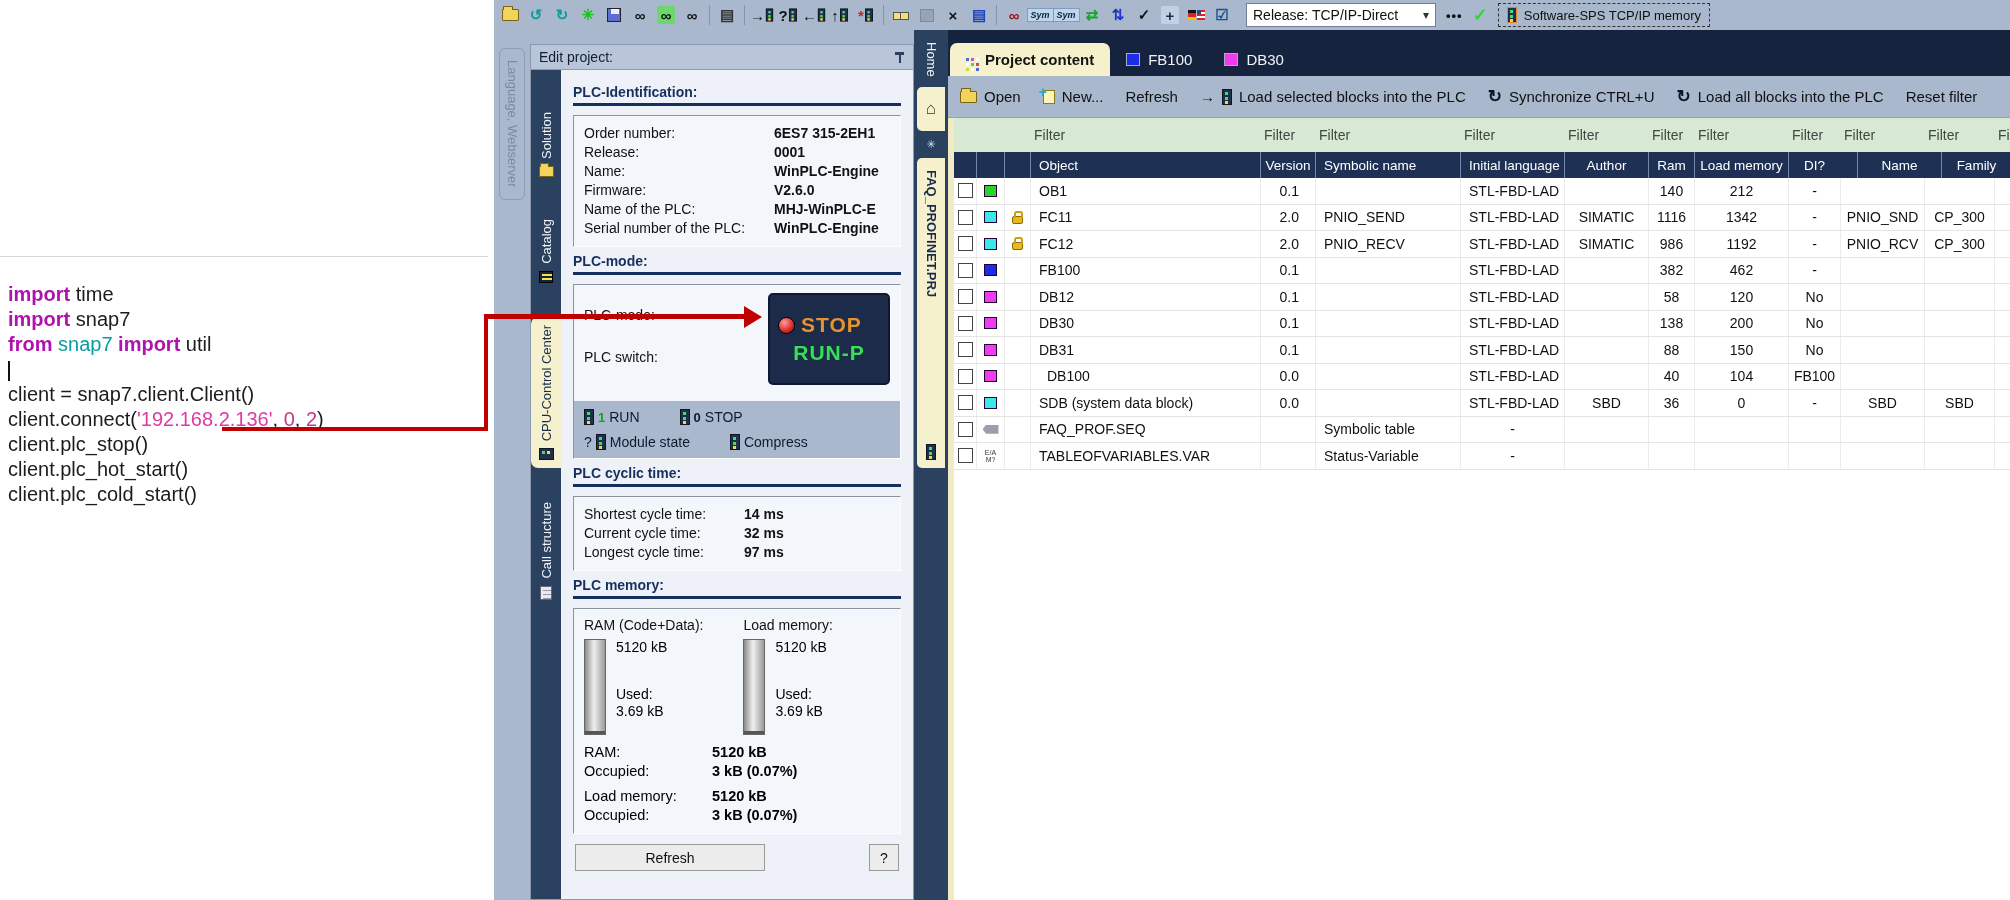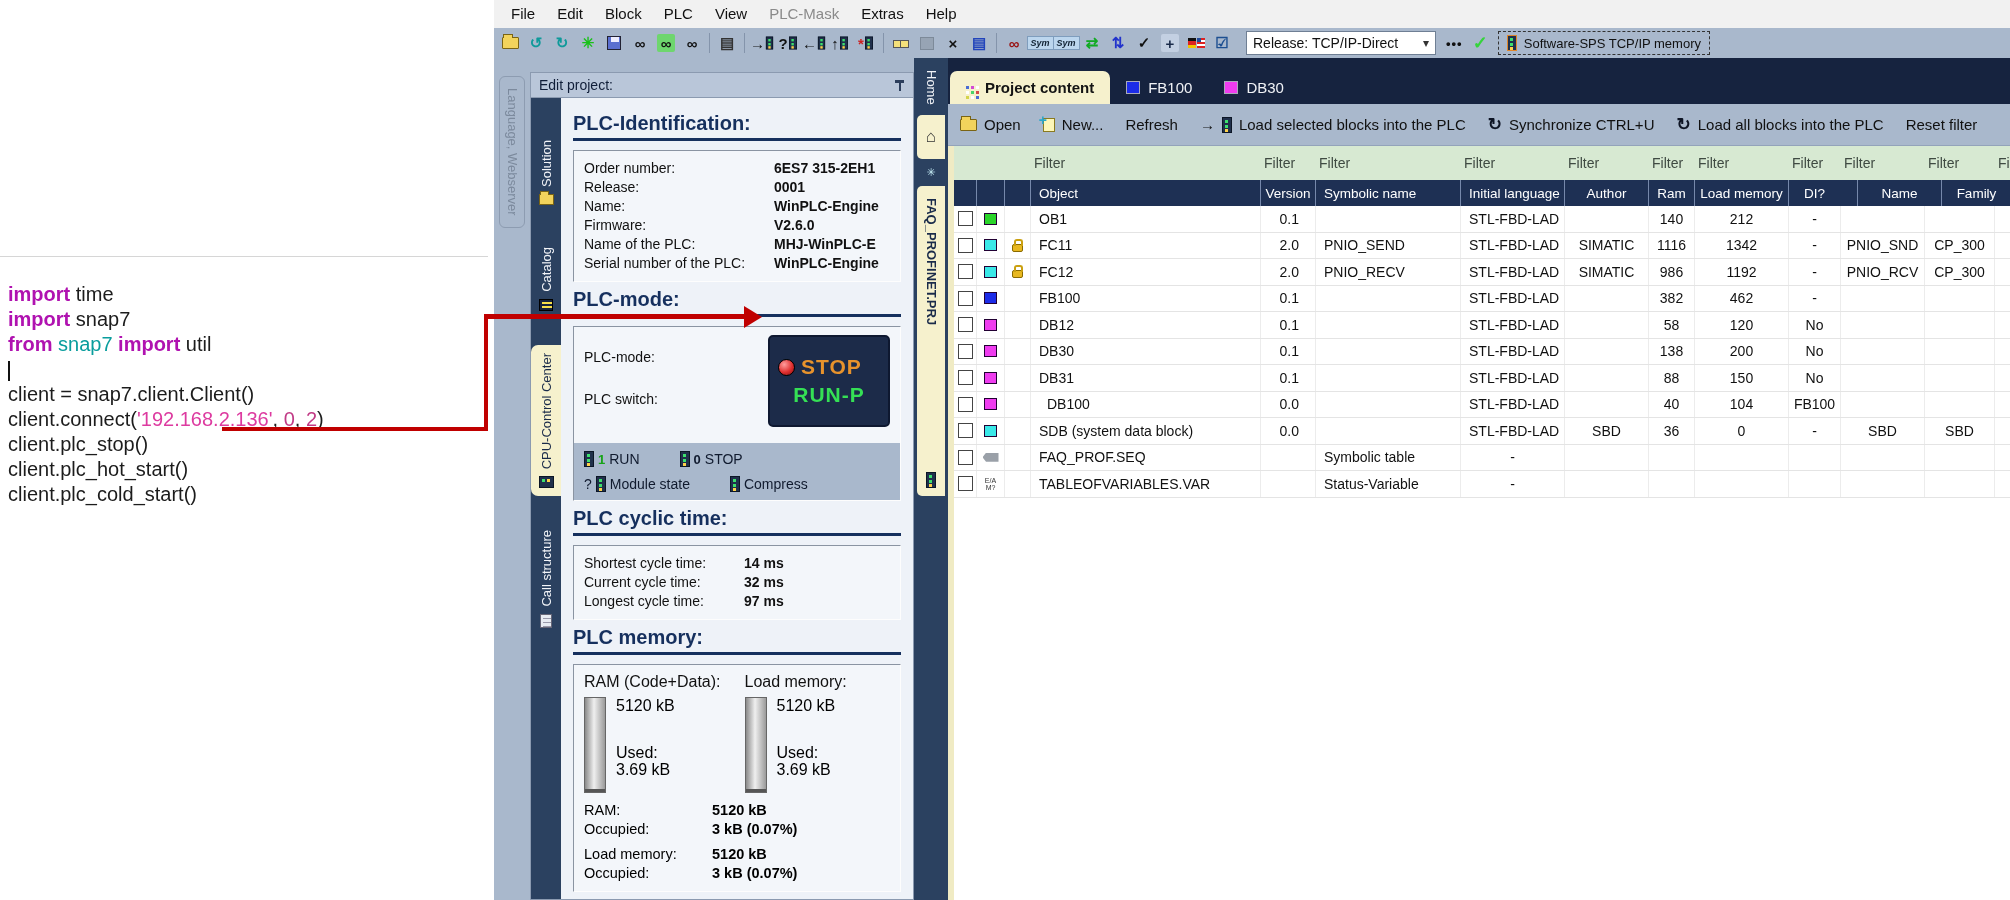--- a/index.html
+++ b/index.html
@@ -78,21 +78,21 @@
   .ico-soltab{width:15px;height:11px;background:#f2d35c;border:1px solid #7a6414;position:relative;}
   .ico-soltab::before{content:"";position:absolute;left:0;top:-4px;width:7px;height:3px;background:#f2d35c;border:1px solid #7a6414;border-bottom:none;}
   .ico-cattab{width:14px;height:12px;background:#16243d;border:1px solid #000;
               background-image:repeating-linear-gradient(#f7e04a 0 2px,transparent 2px 4px);background-size:10px 100%;background-position:2px 2px;background-repeat:no-repeat;}
   .ico-cputab{width:15px;height:12px;background:#20304b;border:1px solid #0c1626;position:relative;}
   .ico-cputab::before{content:"";position:absolute;left:2px;top:2px;width:3px;height:3px;background:#3de06e;box-shadow:5px 0 0 #ffd24a;}
   .ico-calltab{width:12px;height:14px;background:#e8ecf2;border:1px solid #667;
                background-image:repeating-linear-gradient(#99a 0 1px,transparent 1px 4px);background-size:8px 100%;background-position:2px 3px;background-repeat:no-repeat;}
 
   #panel-content{flex:1;background:#eef2f8;padding:8px 12px 0 12px;overflow:hidden;}
-  .sect-title{font-size:20px;font-weight:bold;color:#16305e;margin:6px 0 3px 0;}
+  .sect-title{font-size:14px;font-weight:bold;color:#16305e;margin:6px 0 3px 0;}
   .sect-rule{height:3px;background:#f3e9ac;border-bottom:3px solid #16305e;margin-bottom:9px;}
   .gbox{background:#f3f6fa;border:1px solid;border-color:#8a94a2 #fdfdfd #fdfdfd #8a94a2;padding:8px 10px;margin-bottom:6px;}
   .kv{display:flex;font-size:14px;line-height:19px;color:#111;white-space:nowrap;overflow:hidden;}
   .kv .k{width:190px;flex:0 0 auto;}
   .kv .v{font-weight:bold;}
   .kv2 .k{width:160px;}
 
   
   #mode-grid{display:flex;align-items:flex-start;}
   #mode-labels{flex:1;padding-top:14px;}
@@ -105,21 +105,21 @@
   #runp-text{color:#35e055;font-size:21px;font-weight:bold;text-align:center;letter-spacing:1px;}
   #switchbar{background:#a9b8cc;margin:10px -10px -8px -10px;padding:8px 10px;}
   #switchbar .srow{display:flex;align-items:center;gap:8px;font-size:14px;color:#101a2e;margin-bottom:9px;}
   #switchbar .srow:last-child{margin-bottom:0;}
   .swbtn{display:flex;align-items:center;gap:4px;}
   .digit{font-weight:bold;font-size:13px;}
   .digit.on{color:#17a317;}
   .spacer24{width:24px;}
 
   
-  #mem-cols{display:flex;gap:24px;font-size:16px;}
+  #mem-cols{display:flex;gap:40px;font-size:14px;}
   .memcol .mlabel{margin-bottom:6px;color:#111;}
   .memrow{display:flex;gap:10px;}
   .gauge{width:22px;height:96px;border:1px solid #666;background:linear-gradient(to right,#8a8a8a,#efefef 45%,#9a9a9a);position:relative;}
   .gauge::after{content:"";position:absolute;left:0;right:0;bottom:0;height:3px;background:#555;}
   .memtxt div{line-height:17px;}
   .memtxt .total{margin-bottom:30px;}
   #mem-summary{margin-top:8px;}
   .kv3{display:flex;font-size:14.5px;line-height:19px;}
   .kv3 .k{width:128px;flex:0 0 auto;}
   .kv3 .v{font-weight:bold;}
@@ -186,30 +186,20 @@
   <div id="code-rule"></div>
   <pre id="code"><div><span class="k" style="color: rgb(176, 18, 176);">import</span><span class="p" style="color: rgb(28, 28, 28);"> time</span></div><div><span class="k" style="color: rgb(176, 18, 176);">import</span><span class="p" style="color: rgb(28, 28, 28);"> snap7</span></div><div><span class="k" style="color: rgb(176, 18, 176);">from</span><span class="p" style="color: rgb(28, 28, 28);"> </span><span class="m" style="color: rgb(10, 157, 157);">snap7</span><span class="p" style="color: rgb(28, 28, 28);"> </span><span class="k" style="color: rgb(176, 18, 176);">import</span><span class="p" style="color: rgb(28, 28, 28);"> util</span></div><div><span class="cursor"></span></div><div><span class="p" style="color: rgb(28, 28, 28);">client = snap7.client.Client()</span></div><div><span class="p" style="color: rgb(28, 28, 28);">client.connect(</span><span class="s" style="color: rgb(221, 59, 160);">'192.168.2.136'</span><span class="p" style="color: rgb(28, 28, 28);">, </span><span class="n" style="color: rgb(193, 59, 134);">0</span><span class="p" style="color: rgb(28, 28, 28);">, </span><span class="n" style="color: rgb(193, 59, 134);">2</span><span class="p" style="color: rgb(28, 28, 28);">)</span></div><div><span class="p" style="color: rgb(28, 28, 28);">client.plc_stop()</span></div><div><span class="p" style="color: rgb(28, 28, 28);">client.plc_hot_start()</span></div><div><span class="p" style="color: rgb(28, 28, 28);">client.plc_cold_start()</span></div></pre>
 
   <div class="arrowpart" style="left:222px;top:427px;width:266px;height:4px;"></div>
   <div class="arrowpart" style="left:484px;top:316px;width:4px;height:115px;"></div>
   <div class="arrowpart" style="left:484px;top:314px;width:260px;height:5px;"></div>
   <div id="arrow-head"></div>
 
   <div id="app">
 
-    <div id="menubar">
-        <span class="menu-item">File</span>
-        <span class="menu-item">Edit</span>
-        <span class="menu-item">Block</span>
-        <span class="menu-item">PLC</span>
-        <span class="menu-item">View</span>
-        <span class="menu-item disabled">PLC-Mask</span>
-        <span class="menu-item">Extras</span>
-        <span class="menu-item">Help</span>
-      </div>
 
     <div id="toolbar">
 
       <div class="tbi">
           <span class="ico-folder"></span>
         </div>
         <div class="tbi">
           <span style="color: rgb(14, 154, 154);">↺</span>
         </div>
         <div class="tbi">

